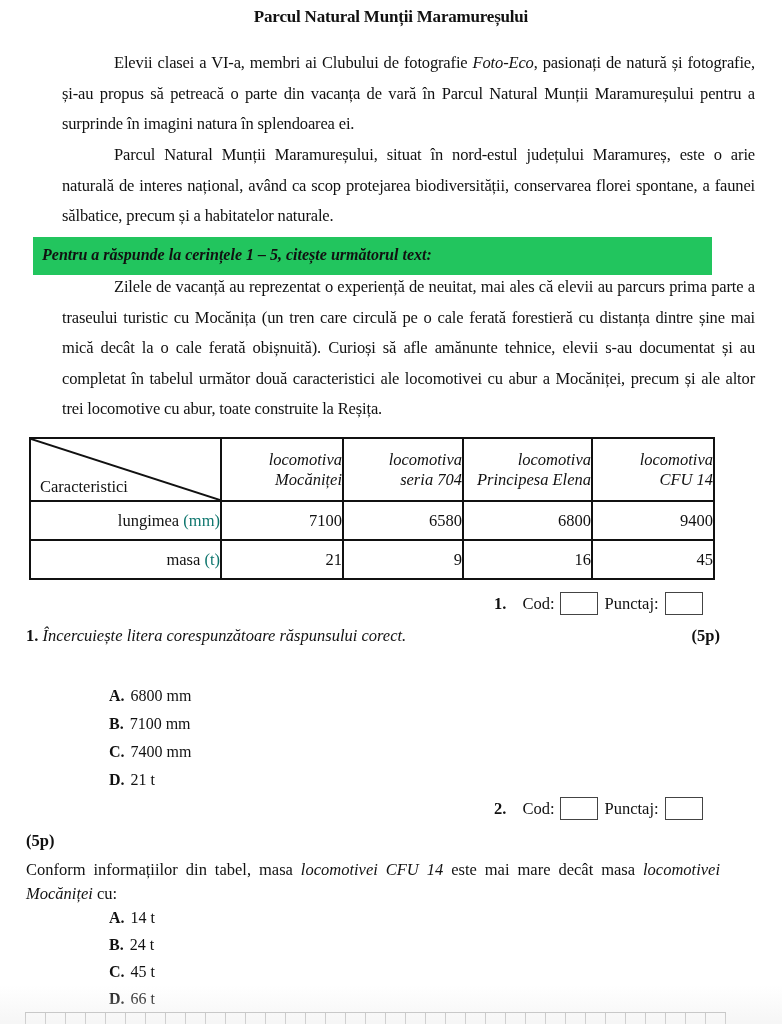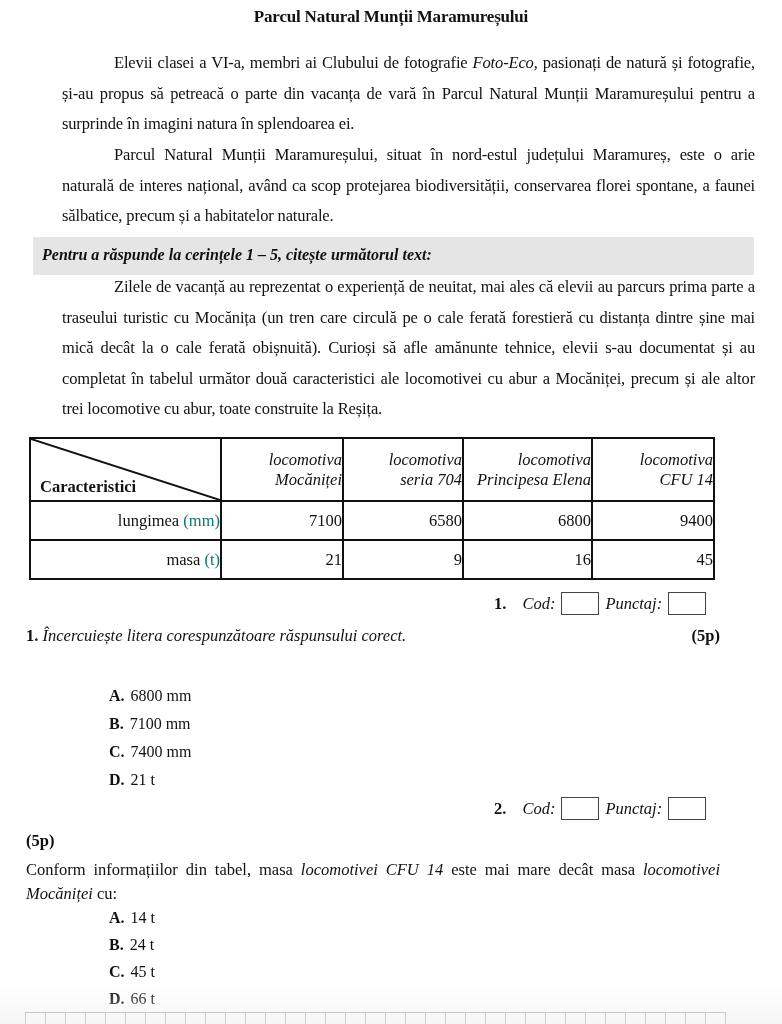--- a/index.html
+++ b/index.html
@@ -17,46 +17,45 @@
   }
   .para {
     position: absolute; left: 26px; width: 693px;
     font-size: 16.5px; line-height: 30.5px; text-align: justify;
     letter-spacing: -0.15px;
     margin-left: 36px;
   }
   .para .indent { display: inline-block; width: 52px; }
   .instr-bar {
     position: absolute; left: 33px; top: 237px; width: 679px; height: 38px;
-    background: #e5e5e5;
-    padding-left: 42px;
+    background: #22c55e;
   }
   .instr-text {
     position: absolute; left: 9px; top: 9px;
     font-weight: bold; font-style: italic; font-size: 16px;
   }
   table.data {
     position: absolute; left: 29px; top: 437px;
     width: 686px; border-collapse: collapse;
     font-size: 16.5px;
   }
   table.data td {
     border: 2px solid #111; text-align: right; padding: 0;
   }
   table.data tr.head td { height: 61px; font-style: italic; line-height: 20px; }
   table.data tr.row td { height: 37px; }
   td.diag { position: relative; width: 189px; text-align: left !important; }
   td.diag svg { position: absolute; left: 0; top: 0; width: 100%; height: 100%; }
-  td.diag .lbl { position: absolute; left: 9px; bottom: 3px; font-style: normal; font-weight: bold; }
+  td.diag .lbl { position: absolute; left: 9px; bottom: 3px; font-style: normal; }
   .paren { color: #0f766e; }
   .score {
     position: absolute; display: flex; align-items: center; font-size: 16.5px;
   }
   .score .num { font-weight: bold; margin-right: 16px; }
-  .score .lab { font-style: italic; margin-right: 6px; }
+  .score .lab { margin-right: 6px; }
   .score .box {
     width: 36px; height: 21px; border: 1px solid #444; background: #fff;
     margin-right: 6px;
   }
   .qline {
     position: absolute; left: 26px; width: 694px; font-size: 16.5px;
     display: flex; justify-content: space-between;
   }
   .qline .q-num { font-weight: bold; }
   .qline .q-instr { font-style: italic; margin-top: 48px; }

